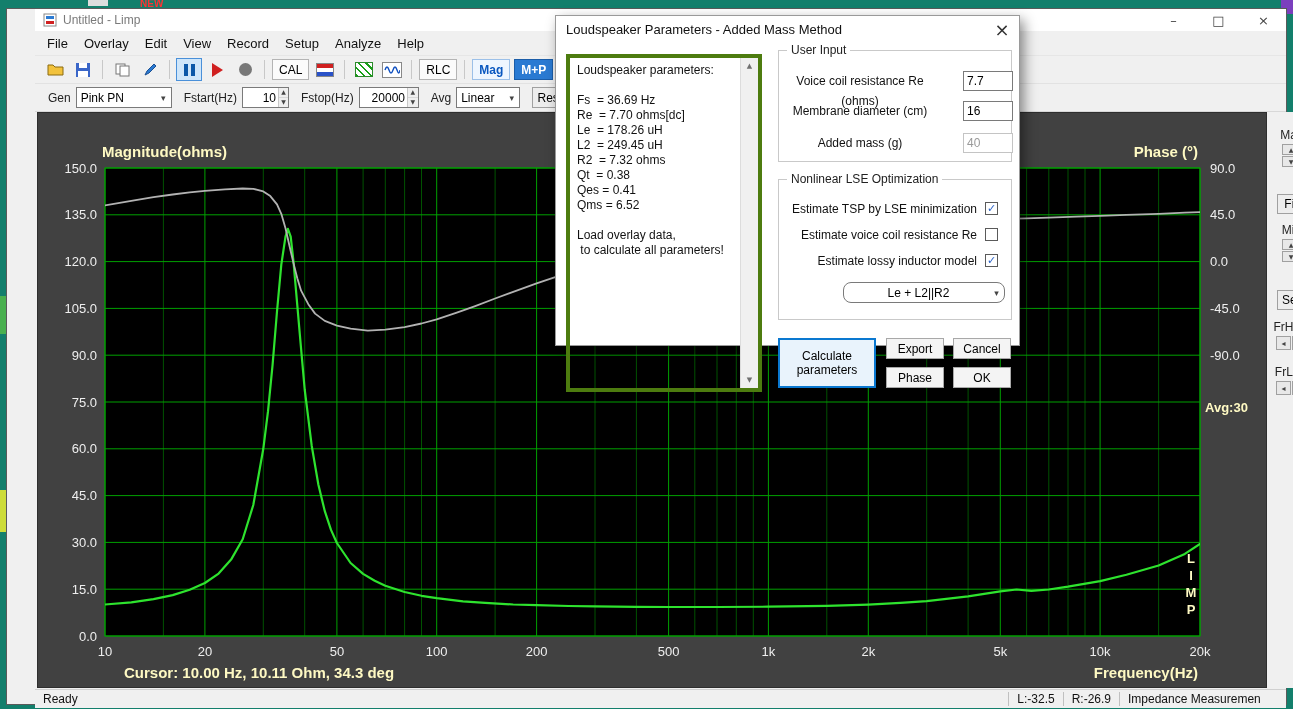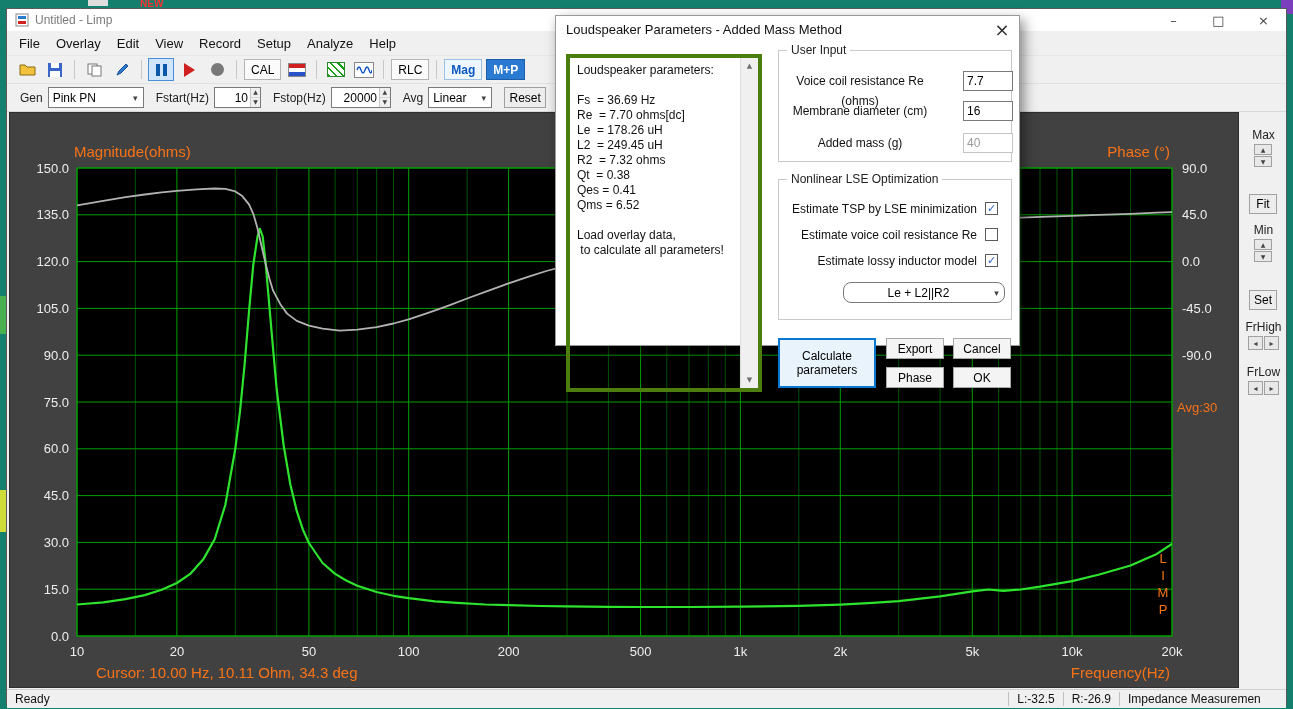--- a/index.html
+++ b/index.html
@@ -6,21 +6,21 @@
   #page{position:relative;width:1293px;height:709px;background:#137f6c;overflow:hidden;
         font-family:"Liberation Sans",sans-serif;-webkit-font-smoothing:antialiased;}
   .frag{position:absolute;}
   #frag-new{left:140px;top:-2px;color:#ff3232;font-weight:bold;font-size:10px;}
   #frag-green{left:0;top:296px;width:6px;height:38px;background:#49b04f;}
   #frag-yellow{left:0;top:490px;width:6px;height:42px;background:#cddc39;}
   #frag-purple{right:0;top:0;width:12px;height:14px;background:#7b3fbe;}
   #frag-white{left:88px;top:0;width:20px;height:6px;background:#ddd;}
 
   #win{position:absolute;left:6px;top:8px;width:1281px;height:697px;background:#f0f0f0;
-       border:1px solid #5a5a5a;box-sizing:border-box;}
+       border:1px solid #5a5a5a;box-sizing:border-box;padding-left:28px;}
   .titlebar{height:22px;background:#fff;display:flex;align-items:center;position:relative;}
   .appicon{width:14px;height:14px;margin:0 6px 0 8px;}
   .wtitle{font-size:12px;color:#7a7a7a;}
   .winbtns{position:absolute;right:0;top:0;height:22px;display:flex;}
   .wbtn{width:45px;height:22px;display:flex;align-items:center;justify-content:center;
         font-size:13px;color:#444;cursor:default;}
   .menubar{height:24px;background:#f0f0f0;display:flex;align-items:center;padding-left:4px;
            border-bottom:1px solid #e6e6e6;}
   .mitem{font-size:13px;color:#111;padding:0 8px;height:100%;display:flex;align-items:center;}
   .toolbar{height:27px;background:#f0f0f0;display:flex;align-items:center;padding-left:6px;
@@ -56,21 +56,21 @@
   .spincol{width:13px;display:flex;flex-direction:column;border-left:1px solid #c8c8c8;}
   .spincol .sb{flex:1;font-size:6px;line-height:8px;text-align:center;color:#444;background:#efefef;
                border-bottom:1px solid #d8d8d8;}
   .spincol .sb:last-child{border-bottom:0;}
   .btn{border:1px solid #a0a0a0;background:#ededed;font-size:12px;display:flex;align-items:center;
        justify-content:center;box-sizing:border-box;}
   .content{position:relative;height:577px;background:#f0f0f0;}
   #panel{position:absolute;left:2px;top:0;width:1230px;height:576px;background:#414141;
          border:1px solid #2e2e2e;box-sizing:border-box;}
   #chart-svg{position:absolute;left:0;top:0;}
-  .ov{position:absolute;color:#f97316;font-size:15px;}
+  .ov{position:absolute;color:#fef9c3;font-size:15px;font-weight:bold;}
   .magtitle{left:64px;top:30px;}
   .phasetitle{right:68px;top:30px;}
   .cursor{left:86px;top:551px;}
   .freqlabel{right:68px;top:551px;}
   .avgtext{left:1167px;top:287px;font-size:13px;}
   .limp{left:1147px;top:437px;font-size:13px;line-height:17px;text-align:center;width:12px;}
   .limp span{display:block;}
   #rightstrip{position:absolute;left:1234px;top:0;width:45px;height:576px;background:#f0f0f0;}
   .rsitem{position:absolute;width:100%;text-align:center;font-size:12px;color:#222;}
   .vspin{position:absolute;left:13px;width:18px;}

